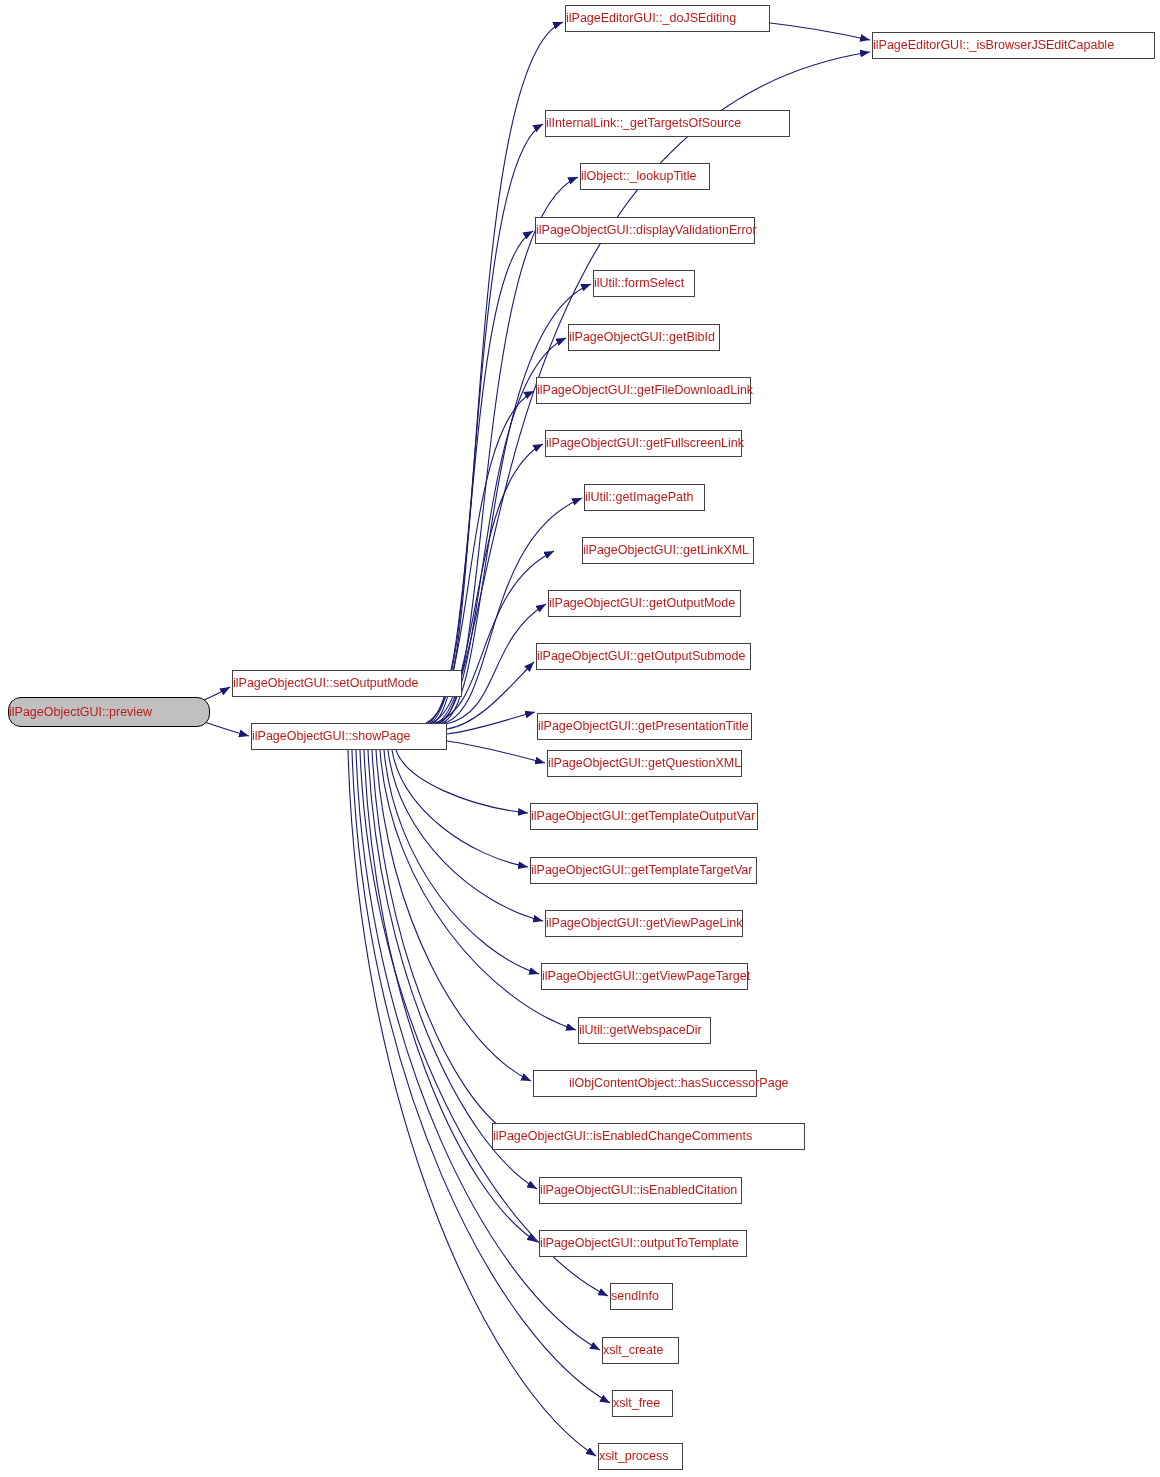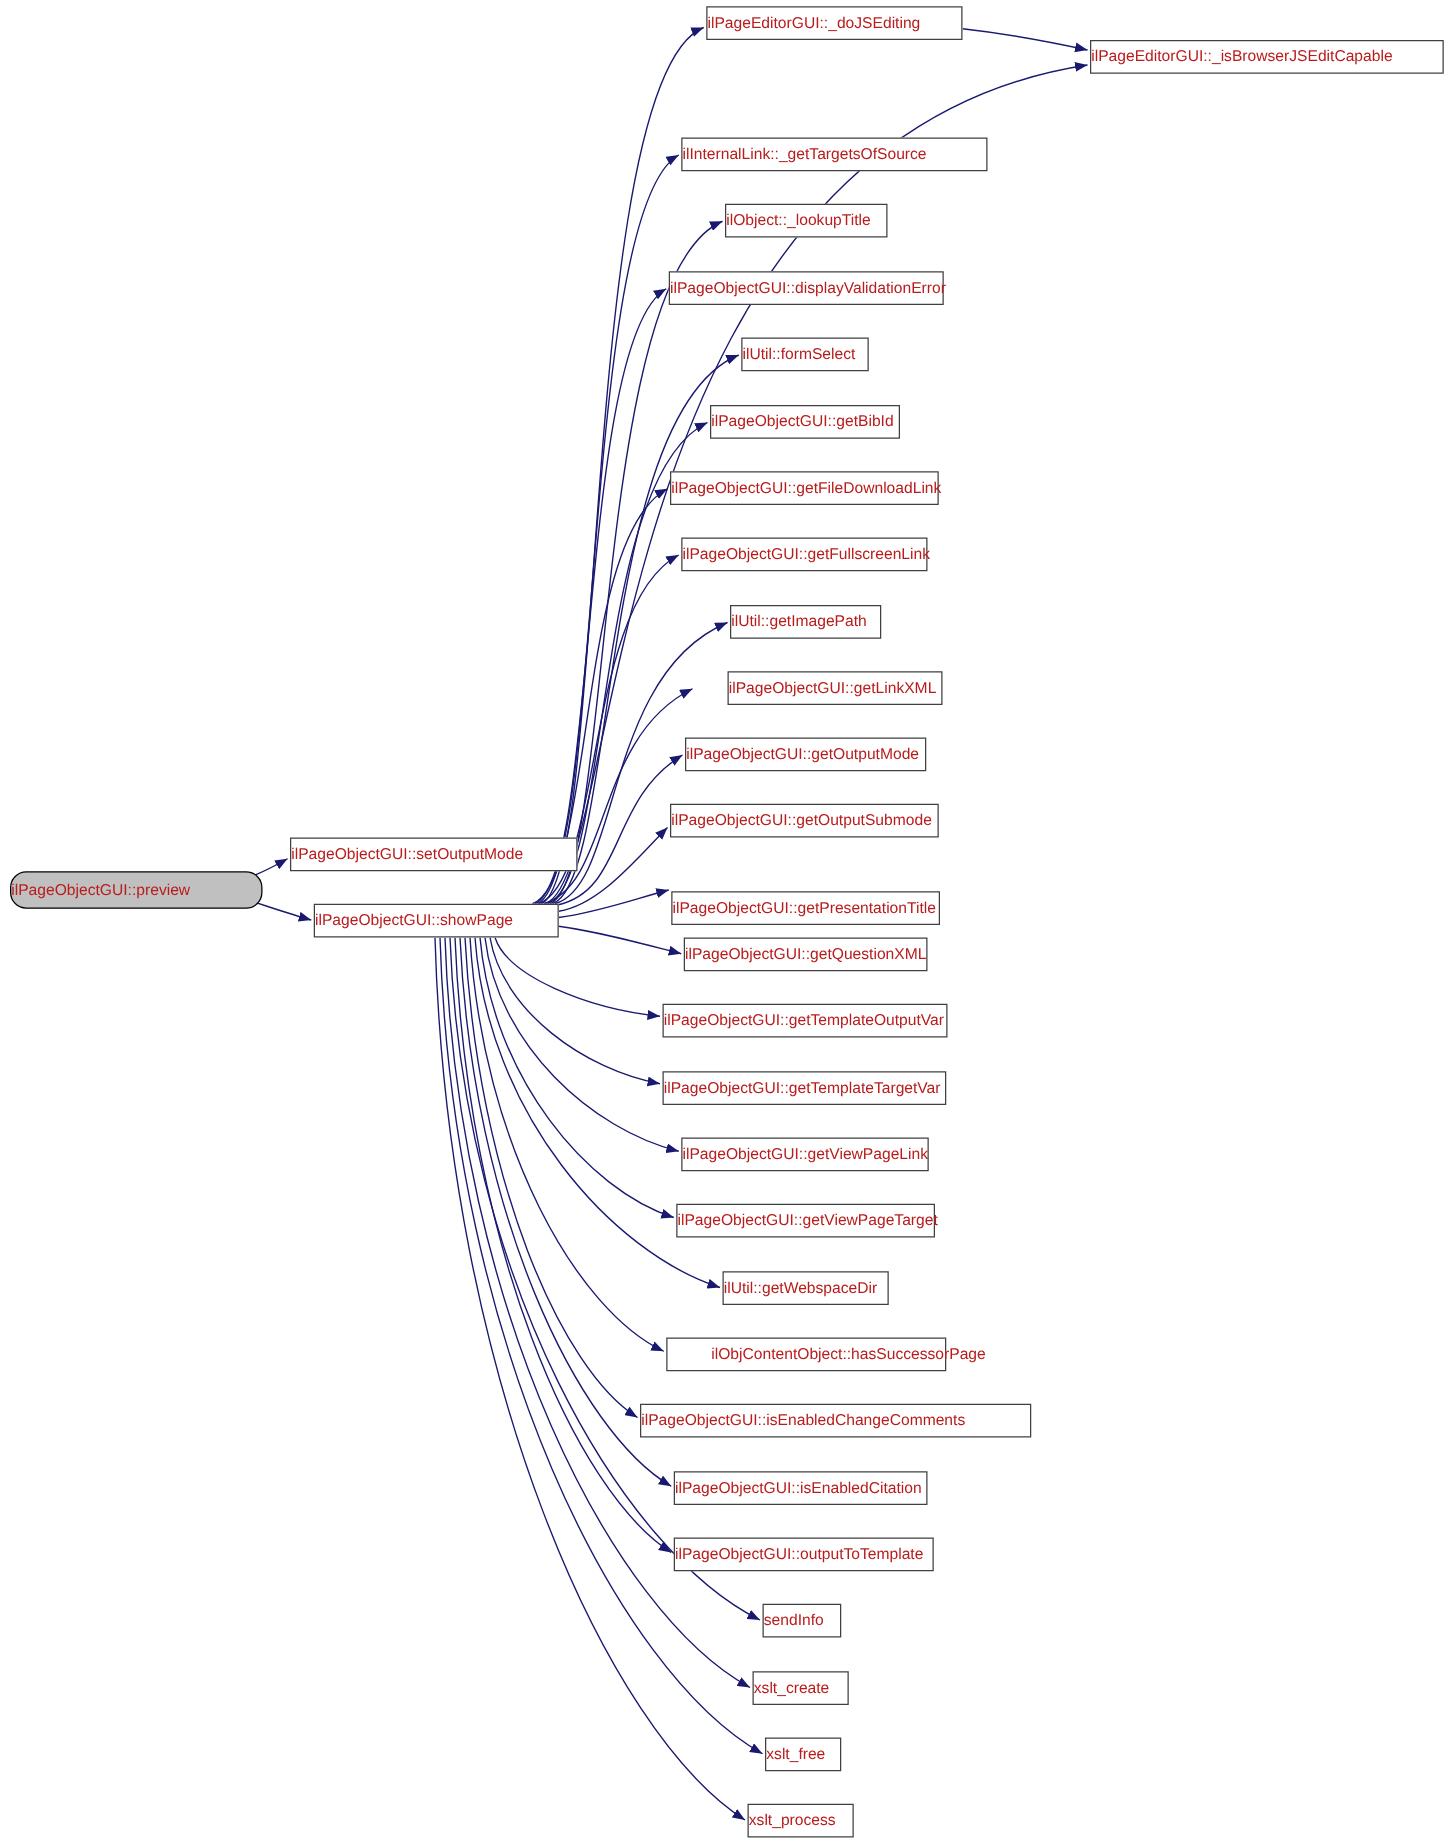--- a/index.html
+++ b/index.html
@@ -91,21 +91,21 @@
   <div class="node" style="left:548px;top:590px;width:193px;height:27px;line-height:25px;">ilPageObjectGUI::getOutputMode</div>
   <div class="node" style="left:536px;top:643px;width:215px;height:27px;line-height:25px;">ilPageObjectGUI::getOutputSubmode</div>
   <div class="node" style="left:537px;top:697px;width:215px;height:27px;line-height:25px;margin-top:16px;">ilPageObjectGUI::getPresentationTitle</div>
   <div class="node" style="left:547px;top:750px;width:195px;height:27px;line-height:25px;">ilPageObjectGUI::getQuestionXML</div>
   <div class="node" style="left:530px;top:803px;width:228px;height:27px;line-height:25px;">ilPageObjectGUI::getTemplateOutputVar</div>
   <div class="node" style="left:530px;top:857px;width:227px;height:27px;line-height:25px;">ilPageObjectGUI::getTemplateTargetVar</div>
   <div class="node" style="left:545px;top:910px;width:198px;height:27px;line-height:25px;">ilPageObjectGUI::getViewPageLink</div>
   <div class="node" style="left:541px;top:963px;width:207px;height:27px;line-height:25px;">ilPageObjectGUI::getViewPageTarget</div>
   <div class="node" style="left:578px;top:1017px;width:133px;height:27px;line-height:25px;">ilUtil::getWebspaceDir</div>
   <div class="node" style="left:533px;top:1070px;width:224px;height:27px;line-height:25px;padding-left:35px;">ilObjContentObject::hasSuccessorPage</div>
-  <div class="node" style="left:512px;top:1123px;width:313px;height:27px;line-height:25px;">ilPageObjectGUI::isEnabledChangeComments</div>
+  <div class="node" style="left:492px;top:1123px;width:313px;height:27px;line-height:25px;">ilPageObjectGUI::isEnabledChangeComments</div>
   <div class="node" style="left:539px;top:1177px;width:203px;height:27px;line-height:25px;">ilPageObjectGUI::isEnabledCitation</div>
   <div class="node" style="left:539px;top:1230px;width:208px;height:27px;line-height:25px;">ilPageObjectGUI::outputToTemplate</div>
   <div class="node" style="left:610px;top:1283px;width:63px;height:27px;line-height:25px;">sendInfo</div>
   <div class="node" style="left:602px;top:1337px;width:77px;height:27px;line-height:25px;">xslt_create</div>
   <div class="node" style="left:612px;top:1390px;width:61px;height:27px;line-height:25px;">xslt_free</div>
   <div class="node" style="left:598px;top:1443px;width:85px;height:27px;line-height:25px;">xslt_process</div>
 
 </div>
 
 </body></html>

